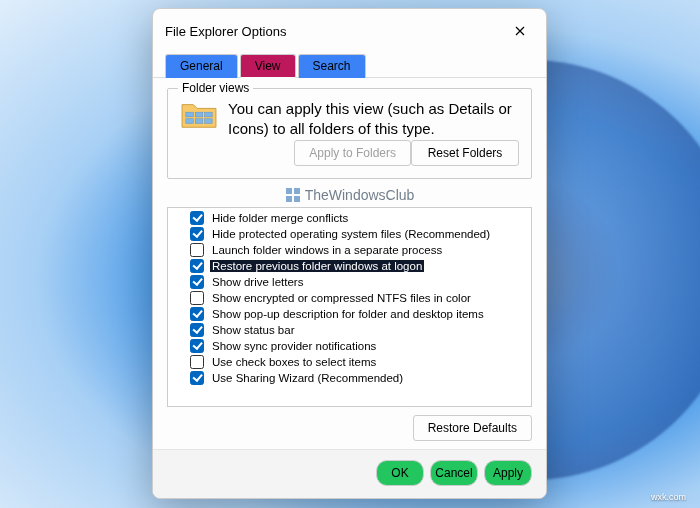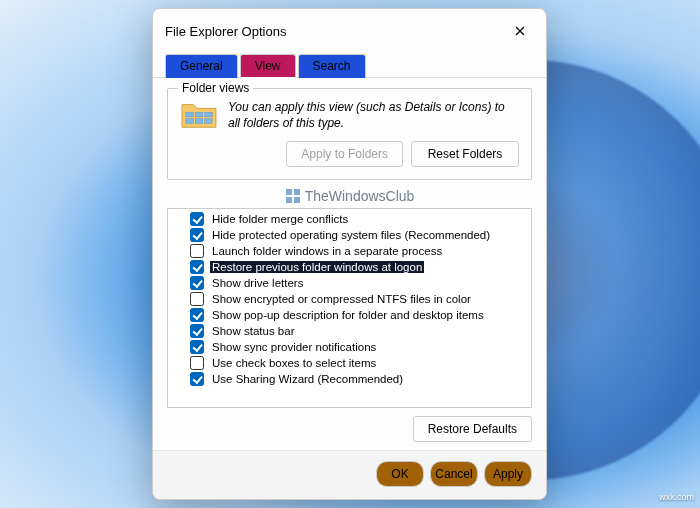--- a/index.html
+++ b/index.html
@@ -21,31 +21,31 @@
       box-shadow: 0 12px 40px rgba(0,0,0,0.28);
       width: 395px; position: absolute; top: 8px; left: 152px;
       display: flex; flex-direction: column;
     }
     .titlebar { display: flex; align-items: center; padding: 10px 12px 6px; }
     .titlebar-text { flex: 1; font-size: 13px; color: #000; }
     .close-btn { width: 28px; height: 24px; display: flex; align-items: center; justify-content: center;
       background: transparent; border: none; cursor: pointer; border-radius: 4px; font-size: 14px; }
     .tabs { display: flex; padding: 0 12px; border-bottom: 1px solid #ddd; gap: 2px; margin-top: 4px; }
     .tab { border: 1px solid #ccc; border-bottom: none; border-radius: 3px 3px 0 0;
-      padding: 4px 14px; font-size: 12px; background: #1d4ed8; cursor: pointer;
+      padding: 4px 14px; font-size: 12px; background: #3b82f6; cursor: pointer;
       position: relative; top: 1px; }
     .tab.active { background: #be185d; border-bottom: 1px solid #fdfdfd; }
     .content { padding: 10px 14px 8px; }
     .groupbox { border: 1px solid #ccc; border-radius: 2px; padding: 10px 12px 12px; position: relative; margin-bottom: 8px; }
     .groupbox-title { position: absolute; top: -8px; left: 10px; background: #fdfdfd; padding: 0 4px; font-size: 12px; }
     .folder-views-row { display: flex; gap: 10px; align-items: flex-start; }
     .folder-icon { width: 38px; height: 32px; flex-shrink: 0; }
     .folder-icon svg { width: 100%; height: 100%; }
-    .folder-desc { font-size: 12px; line-height: 1.35; color: #000; font-style: italic; }
-    .btn-row { display: flex; gap: 8px; justify-content: flex-end; margin-top: 10px; margin-left: 48px; }
+    .folder-desc { font-size: 15px; line-height: 1.35; color: #000; }
+    .btn-row { display: flex; gap: 0; justify-content: flex-end; margin-left: 48px; }
     .btn { border: 1px solid #ccc; background: #fdfdfd; padding: 5px 14px; font-size: 12px;
       border-radius: 3px; cursor: pointer; min-width: 108px; }
     .btn:disabled { color: #a0a0a0; cursor: default; }
     .watermark { display: flex; align-items: center; justify-content: center; gap: 4px;
       color: #456; font-size: 14px; margin: 6px 0 4px; opacity: 0.75; }
     .watermark svg { width: 16px; height: 16px; }
     .adv-label { font-size: 12px; margin-bottom: 4px; }
     .listbox { border: 1px solid #ccc; height: 200px; overflow-y: scroll; overflow-x: auto;
       background: #fff; padding: 2px 0; }
     .listbox::-webkit-scrollbar { width: 16px; }
@@ -56,23 +56,23 @@
     .chk { width: 14px; height: 14px; border: 1.2px solid #333; border-radius: 2.5px; flex-shrink: 0;
       display: flex; align-items: center; justify-content: center; }
     .chk.on { background: #0067c0; border-color: #0067c0; }
     .chk.on::after { content: ''; width: 4px; height: 7px; border: solid #fff; border-width: 0 2px 2px 0;
       transform: rotate(40deg) translateY(-1px); }
     .list-item span { font-size: 11.5px; padding: 0 2px; }
     .restore-row { display: flex; justify-content: flex-end; margin-top: 8px; }
     .dialog-buttons { display: flex; justify-content: flex-end; gap: 6px;
       padding: 10px 14px 12px; border-top: 1px solid #e5e5e5; background: #f4f4f4;
       border-radius: 0 0 8px 8px; }
-    .dbtn { border: 1px solid #ccc; background: #a16207; padding: 5px 0; width: 48px;
+    .dbtn { border: 1px solid #ccc; background: #22c55e; padding: 5px 0; width: 48px;
       font-size: 12px; border-radius: 11px; cursor: pointer; }
-    .corner { position: absolute; right: 6px; bottom: 6px; font-size: 9px; color: #fff;
+    .corner { position: absolute; right: 14px; bottom: 6px; font-size: 9px; color: #fff;
       text-shadow: 0 1px 2px rgba(0,0,0,0.5); }
   </style>
 </head>
 <body>
 
 <div class="bg-swirl"></div>
 
 <div class="dialog">
 
   <div class="titlebar">

